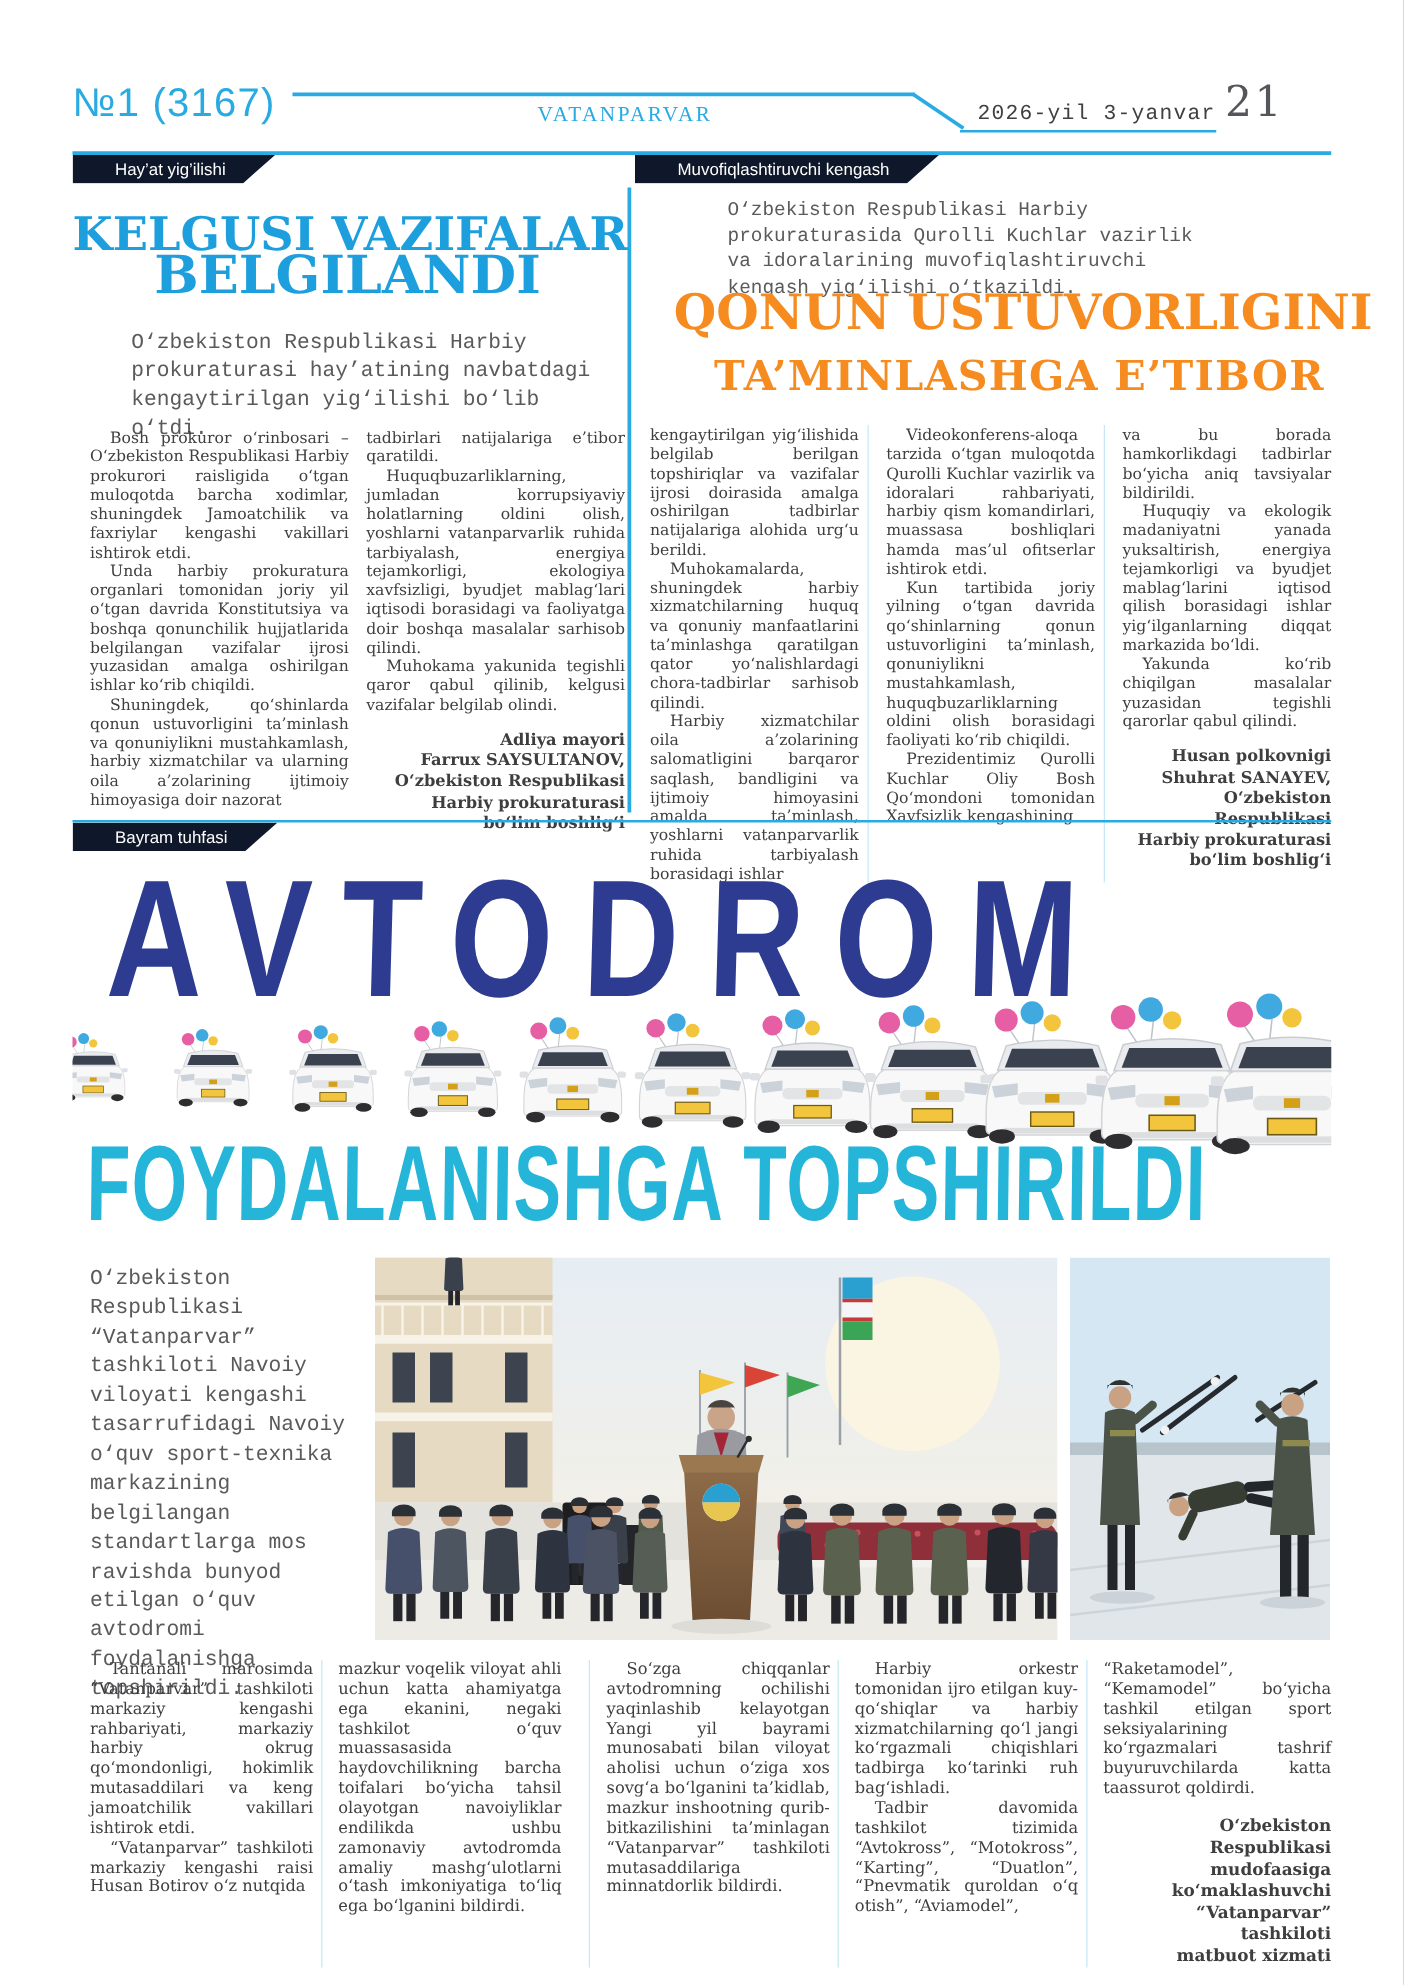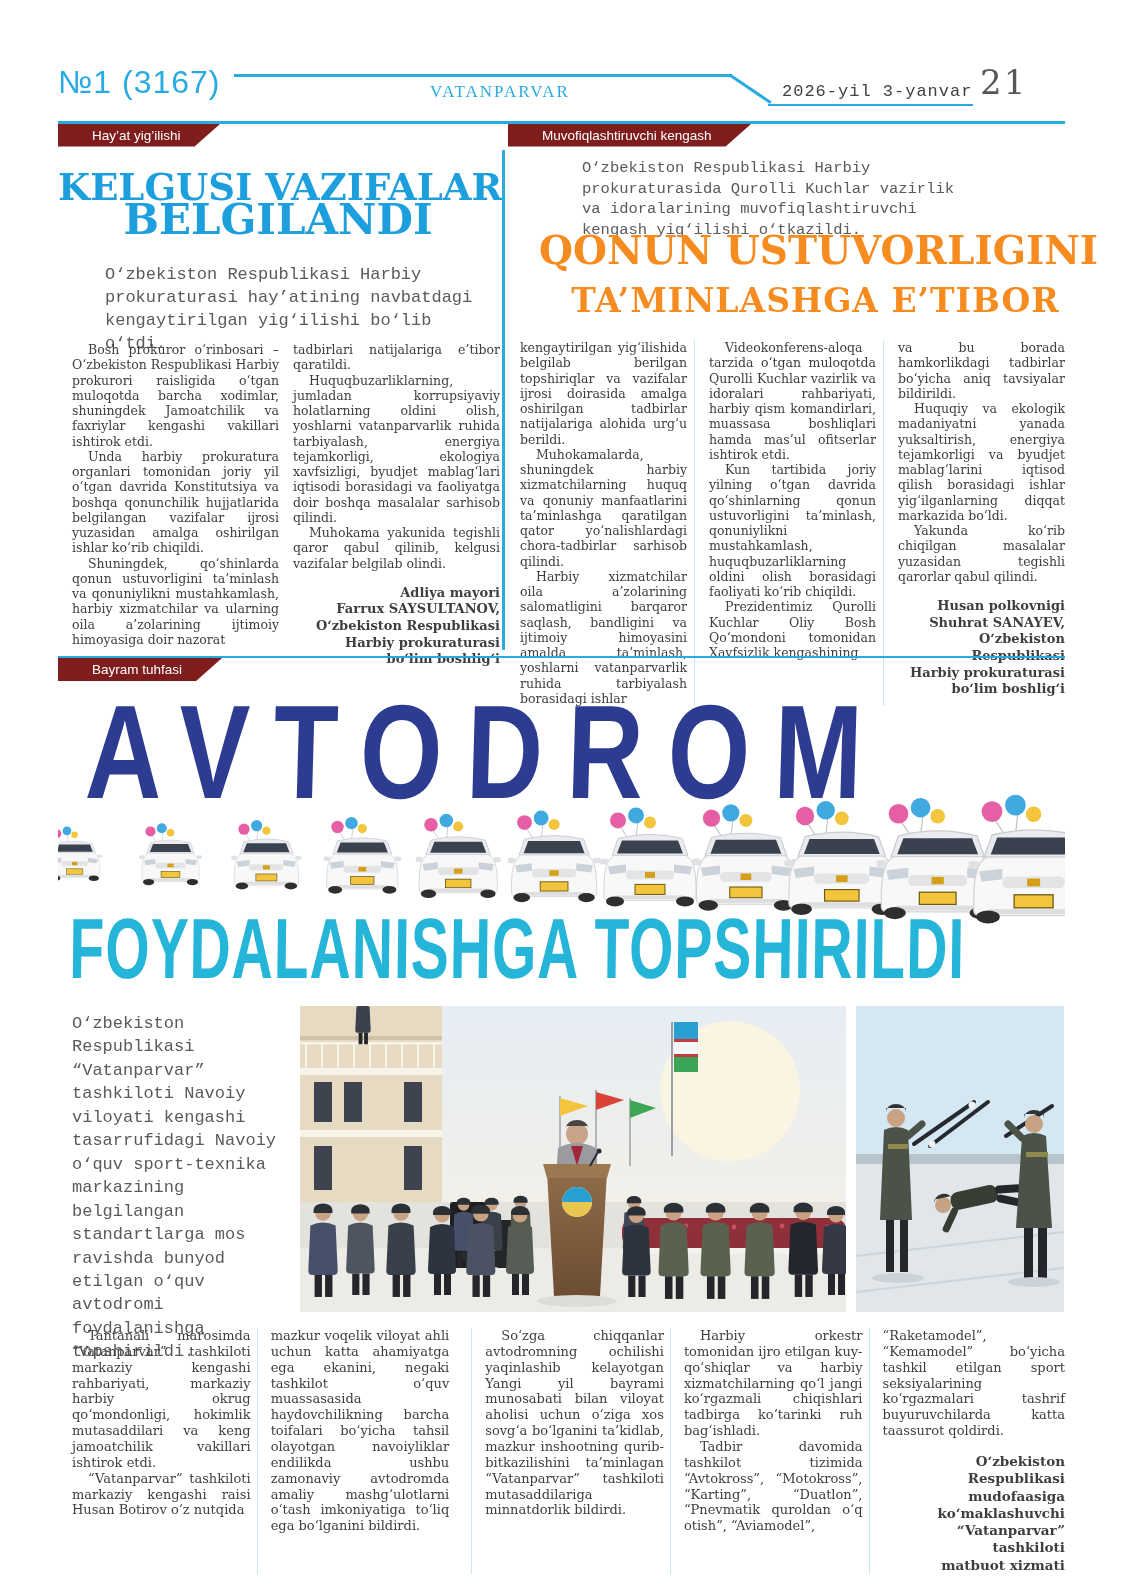--- a/index.html
+++ b/index.html
@@ -7,21 +7,21 @@
         font-family:"DejaVu Serif",serif;overflow:hidden;}
   .abs{position:absolute;}
   
   .issue{font-family:"Liberation Sans",sans-serif;font-size:32px;color:#29abe2;letter-spacing:1px;}
   .masthead{font-family:"Liberation Sans",sans-serif;font-size:17px;color:#29abe2;letter-spacing:2px;text-align:center;}
   .dateline{font-family:Liberation Mono, monospace;font-size:17px;color:#404040;letter-spacing:1px;}
   .pagenum{font-family:"DejaVu Serif",serif;font-size:34px;color:#55565a;letter-spacing:2px;}
   .rule{background:#29abe2;}
   .diag{background:#29abe2;transform-origin:left top;}
   
-  .tag{background:#7f1d1d;color:#fff;font-family:"Liberation Sans",sans-serif;font-size:13.5px;
+  .tag{background:#0f172a;color:#fff;font-family:"Liberation Sans",sans-serif;font-size:13.5px;
        line-height:23px;height:23px;padding:0 40px 0 34px;
        clip-path:polygon(0 0,100% 0,calc(100% - 26px) 100%,0 100%);box-sizing:border-box;}
   
   .hl{font-family:"DejaVu Serif",serif;font-weight:bold;text-align:center;line-height:1.05;white-space:nowrap;}
   .hl-blue{color:#1e9fdd;}
   .hl-orange{color:#f68b1f;margin-left:27px;}
   .display{font-family:"Liberation Sans",sans-serif;font-weight:bold;color:#2d3b90;
            transform-origin:left top;white-space:nowrap;}
   
   .lede{font-family:Liberation Mono, monospace;color:#595a5c;}

